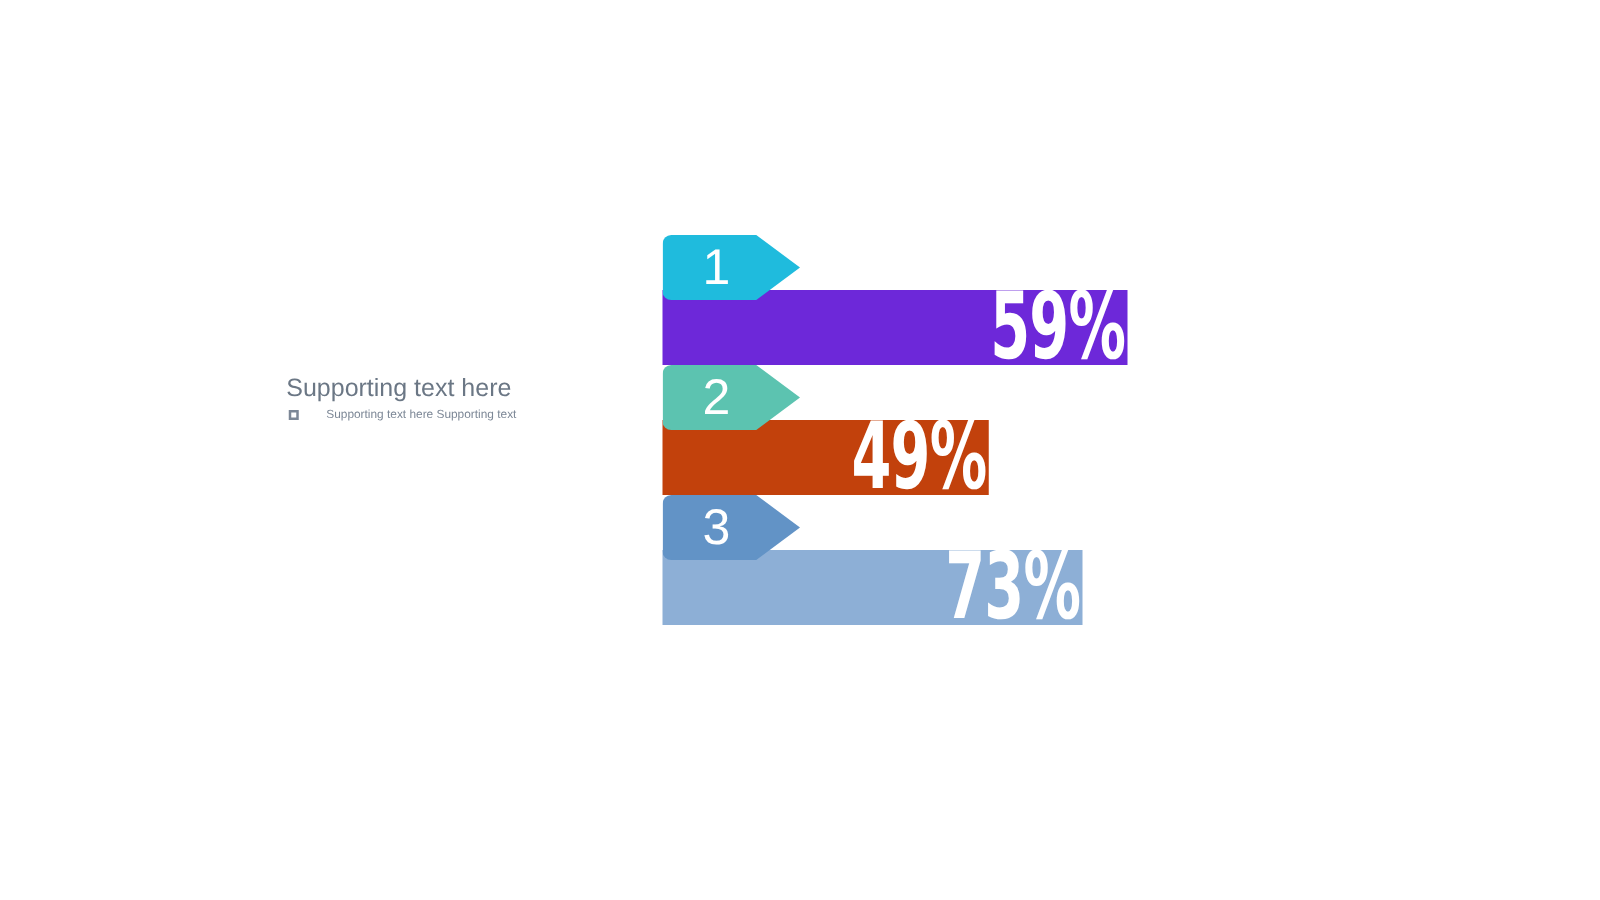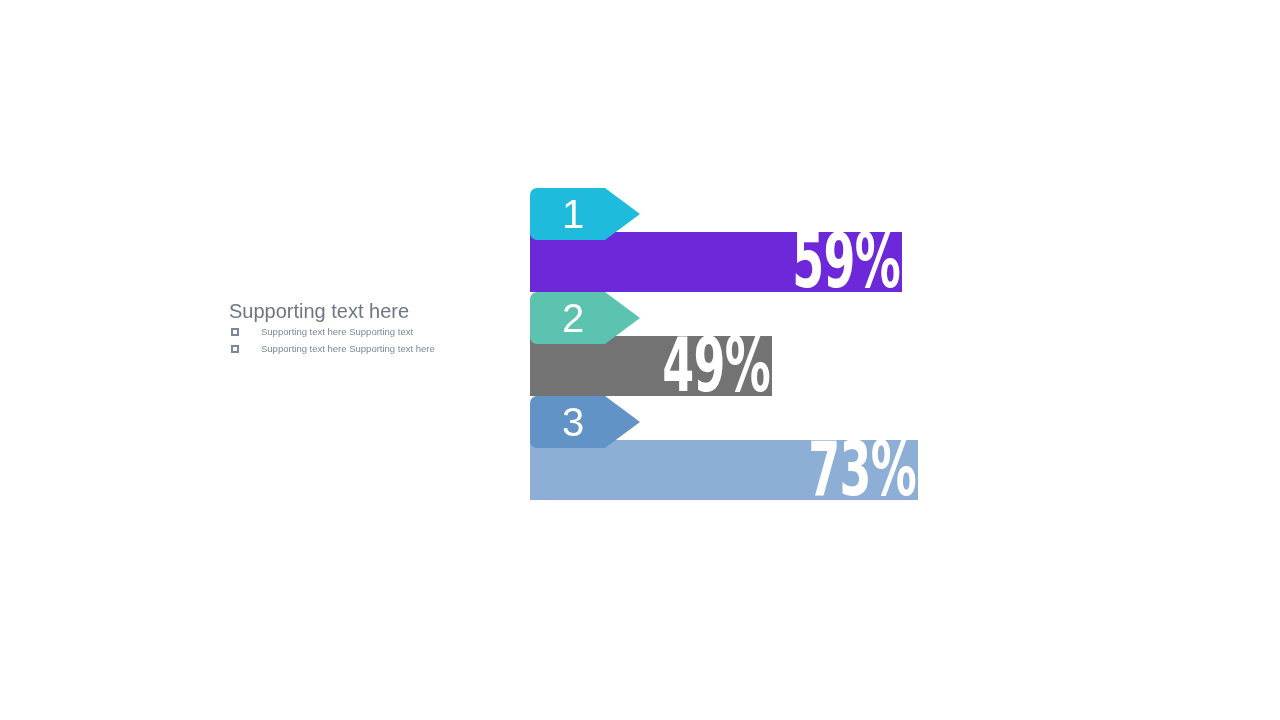--- a/index.html
+++ b/index.html
@@ -140,49 +140,45 @@
 <div id="slide">
 
   <div class="text-block">
     <div class="subtitle" style="color: rgb(107, 119, 133);">Supporting text here</div>
 
     <div class="bullets">
       <div class="bullet-row">
         <span class="bullet-marker" style="border-color: rgb(124, 135, 150);"></span>
         <span class="bullet-text" style="color: rgb(124, 135, 150);">Supporting text here Supporting text</span>
       </div>
-      <div class="bullet-row">
-        <span class="bullet-marker" style="border-color: rgb(124, 135, 150);"></span>
-        <span class="bullet-text" style="color: rgb(124, 135, 150);">Supporting text here Supporting text here</span>
-      </div>
     </div>
   </div>
 
   <div class="bars">
 
     <div class="bar-row">
       <div class="bar-track" style="background: #6d28d9; width: 372px;">
         <span class="bar-value">59%</span>
       </div>
       <div class="bar-tab" style="background: rgb(31, 187, 221);">
         <span class="bar-number">1</span>
       </div>
     </div>
 
     <div class="bar-row">
-      <div class="bar-track" style="background: #737373; width: 242px; text-decoration: underline;">
+      <div class="bar-track" style="background: #c2410c; width: 261px; text-decoration: underline;">
         <span class="bar-value">49%</span>
       </div>
       <div class="bar-tab" style="background: rgb(92, 195, 176);">
         <span class="bar-number">2</span>
       </div>
     </div>
 
     <div class="bar-row">
-      <div class="bar-track" style="background: rgb(141, 175, 214); width: 388px;">
+      <div class="bar-track" style="background: rgb(141, 175, 214); width: 336px;">
         <span class="bar-value">73%</span>
       </div>
       <div class="bar-tab" style="background: rgb(98, 147, 198);">
         <span class="bar-number">3</span>
       </div>
     </div>
 
   </div>
 </div>
 

